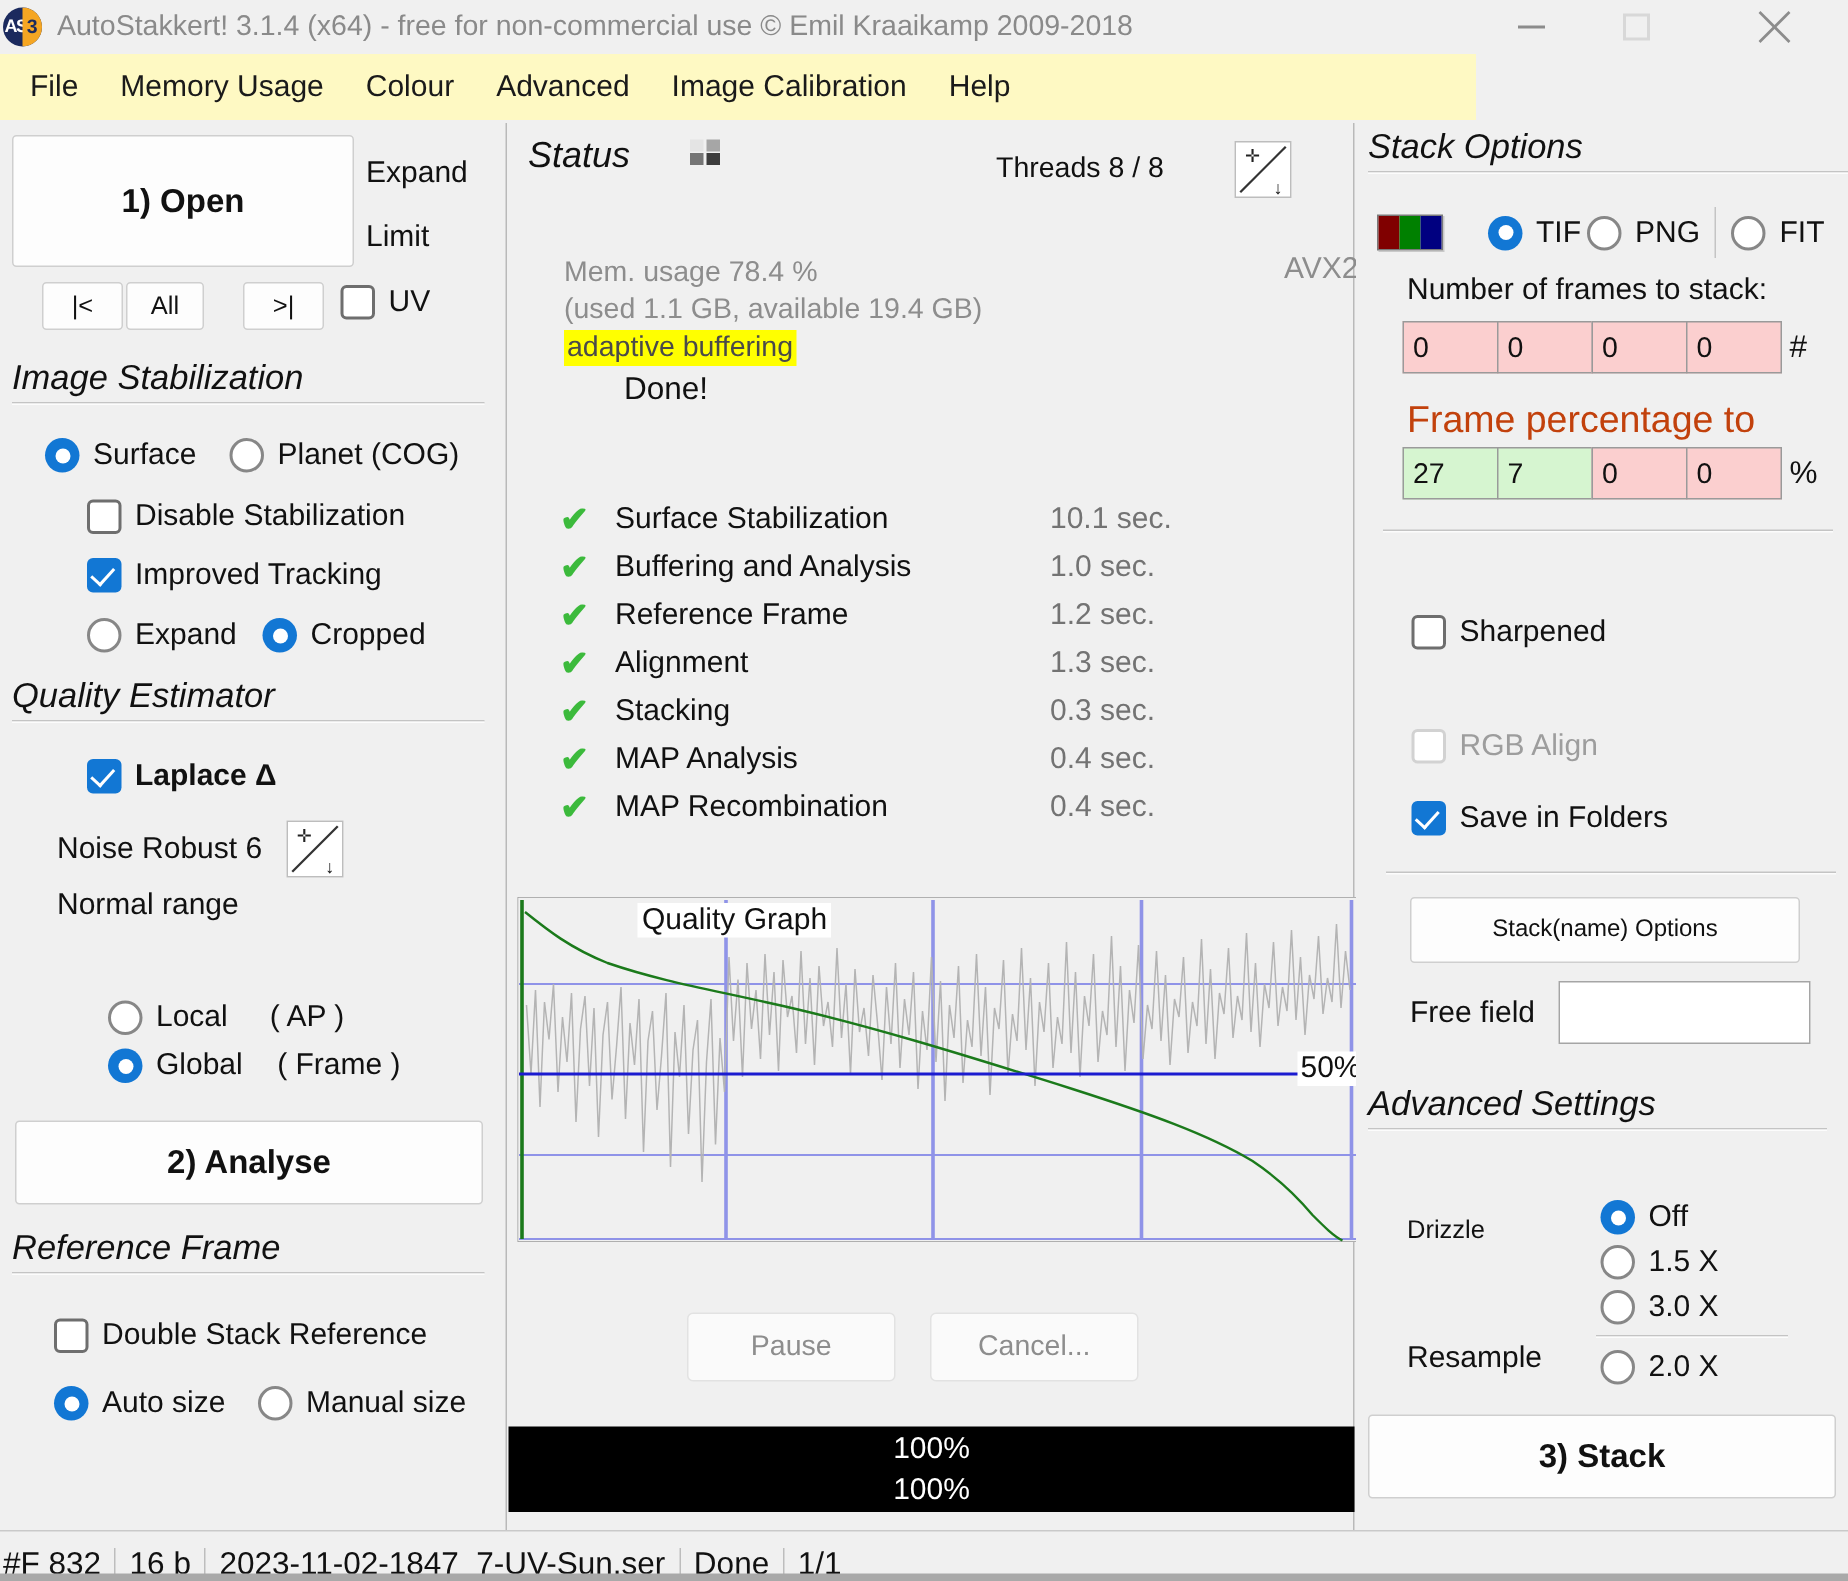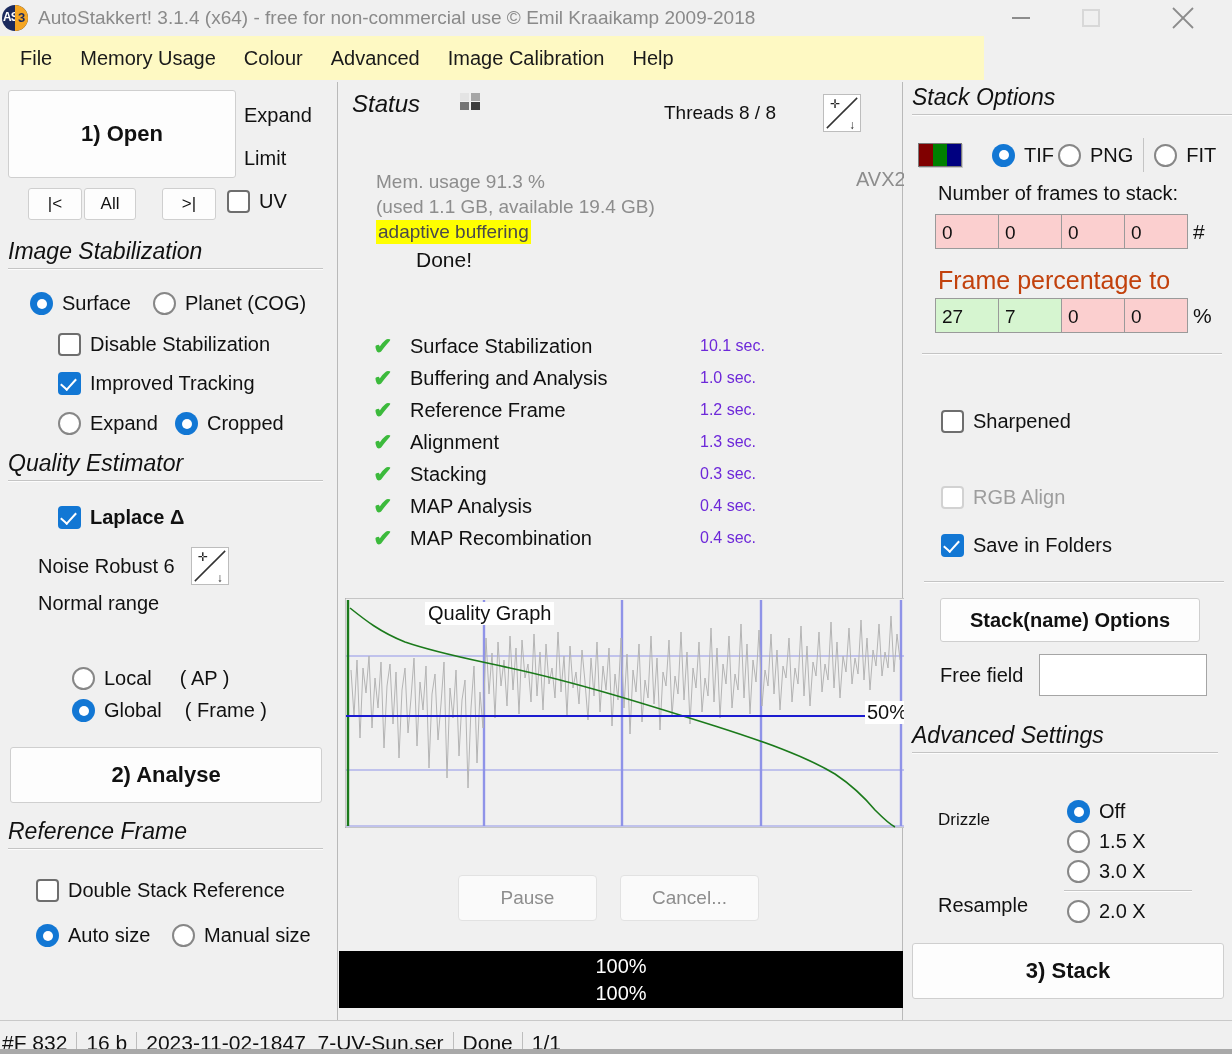--- a/index.html
+++ b/index.html
@@ -94,21 +94,21 @@
   .mem-line { position:absolute; left:38px; font-size:19px; color:#8d8d8d; white-space:nowrap; }
   #mem1 { top:89px; }
   #mem2 { top:114px; }
   #mem3 { top:138px; background:#ffff00; color:#4a4a4a; padding:1px 2px; }
   #done { position:absolute; left:78px; top:166px; font-size:21px; color:#111; }
 
   #checklist { position:absolute; left:0; top:248px; width:566px; }
   .chk-row { display:flex; align-items:center; height:32px; }
   .chk-mark { width:30px; margin-left:30px; font-size:23px; color:#3cba3c; font-weight:bold; flex:none; text-align:center; }
   .chk-label { font-size:20px; color:#111; margin-left:12px; width:290px; }
-  .chk-time { font-size:16px; color:#6d28d9; }
+  .chk-time { font-size:20px; color:#737373; }
 
   
   #graph-wrap { position:absolute; left:7px; top:516px; width:560px; height:230px; }
   #graph-svg { display:block; }
   #graph-title { position:absolute; left:80px; top:4px; background:#fff; font-size:20px; color:#111; padding:0 3px; }
   #graph-50 { position:absolute; right:-4px; top:103px; background:#fff; font-size:20px; color:#111; padding:0 2px; }
 
   #pause-btn { position:absolute; left:120px; top:793px; width:139px; height:46px; }
   #cancel-btn { position:absolute; left:282px; top:793px; width:139px; height:46px; }
   #progress { position:absolute; left:1px; top:869px; width:564px; height:57px; background:#000; color:#fff; font-size:20px; text-align:center; line-height:27px; padding-top:2px; }
@@ -282,21 +282,21 @@
     <div id="threads">Threads 8 / 8</div>
     <span class="spinner" id="thread-spin">
       <svg class="diag" viewBox="0 0 38 38">
         <line x1="3" y1="35" x2="35" y2="3" stroke="#333" stroke-width="1.6"></line>
       </svg>
       <span class="up">✛</span>
       <span class="dn">↓</span>
     </span>
     <div id="avx">AVX2</div>
 
-    <div class="mem-line" id="mem1">Mem. usage 91.3 %</div>
+    <div class="mem-line" id="mem1">Mem. usage 78.4 %</div>
     <div class="mem-line" id="mem2">(used 1.1 GB, available 19.4 GB)</div>
     <div class="mem-line" id="mem3">adaptive buffering</div>
     <div id="done">Done!</div>
 
     <div id="checklist">
       <div class="chk-row">
         <span class="chk-mark">✔</span>
         <span class="chk-label">Surface Stabilization</span>
         <span class="chk-time">10.1 sec.</span>
       </div>
@@ -416,21 +416,21 @@
       <span class="cbox dis"></span>
       <span class="lbl dis">RGB Align</span>
     </div>
     <div class="row" style="position:absolute;left:37px;top:452px;">
       <span class="cbox on"></span>
       <span class="lbl">Save in Folders</span>
     </div>
 
     <div class="grp-rule" style="position:absolute;left:12px;top:496px;width:300px;"></div>
 
-    <div class="btn-sm" id="stackname-btn" style="font-size:20px;font-weight:bold;">Stack(name) Options</div>
+    <div class="btn-sm" id="stackname-btn" style="font-size:16px;">Stack(name) Options</div>
 
     <div class="row" style="position:absolute;left:36px;top:572px;">
       <span class="lbl" style="margin-left:0;">Free field</span>
       <span id="freefield-input" style="margin-left:16px;"></span>
     </div>
 
     <div style="position:absolute;left:0;top:640px;width:328px;">
       <div class="grp-title">Advanced Settings</div>
       <div class="grp-rule"></div>
     </div>

